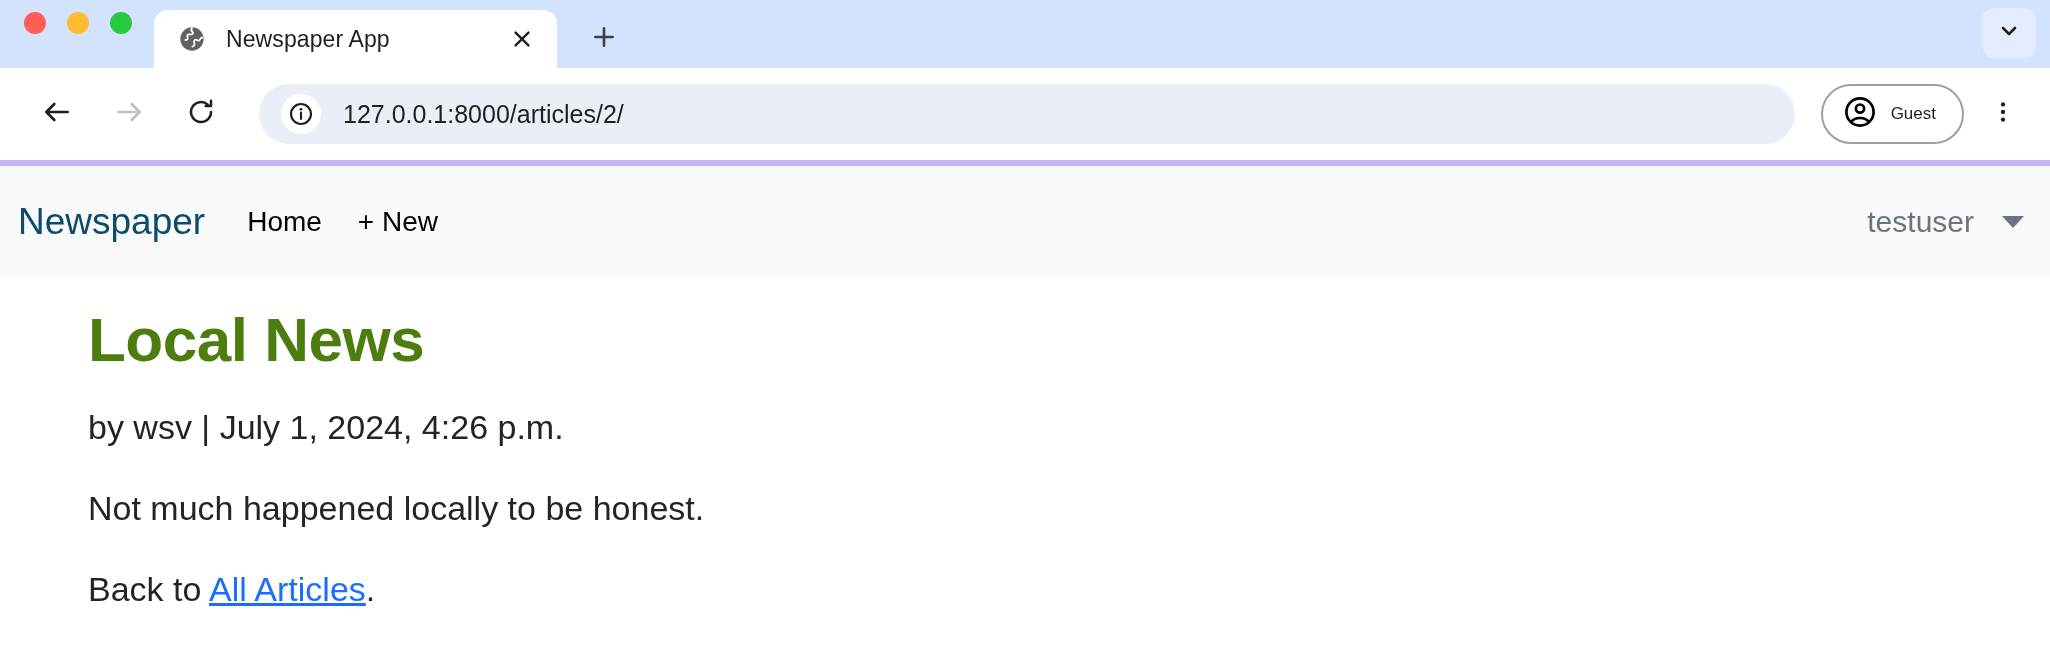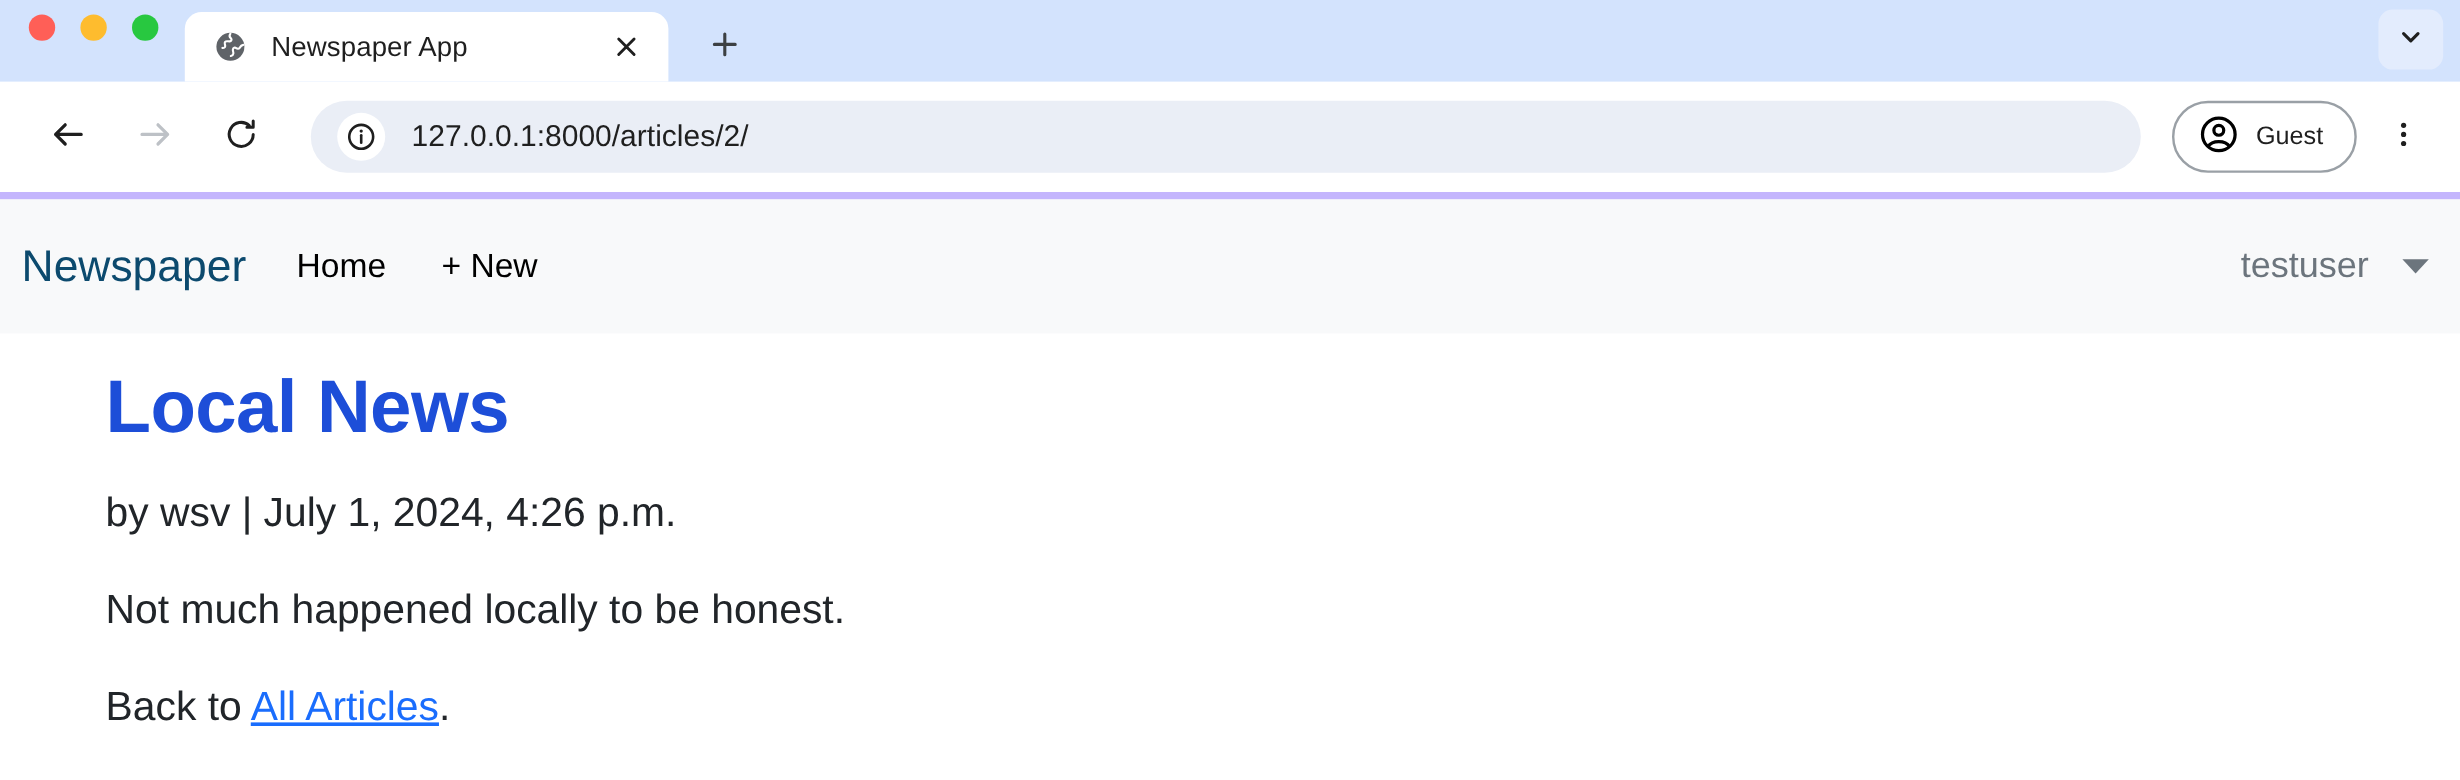--- a/index.html
+++ b/index.html
@@ -147,21 +147,21 @@
     height: 60px;
     border: 2px solid #9aa0a6;
     border-radius: 30px;
     display: flex;
     align-items: center;
     gap: 14px;
     padding: 0 26px 0 20px;
     margin-left: 4px;
   }
   .profile-chip .label {
-    font-size: 21px;
+    font-size: 17px;
     color: #1f1f1f;
   }
   .kebab-btn {
     width: 50px; height: 58px;
     flex: 0 0 50px;
     display: flex; align-items: center; justify-content: center;
     margin-left: 14px;
     color: #1f1f1f;
   }
 
@@ -177,21 +177,21 @@
   }
   .brand {
     font-size: 37px;
     color: #0c4a6e;
     margin-right: 42px;
     white-space: nowrap;
   }
   .nav-links {
     display: flex;
     align-items: center;
-    gap: 46px;
+    gap: 36px;
   }
   .nav-link {
     font-size: 28px;
     color: #000000;
     white-space: nowrap;
   }
   .navbar-spacer { flex: 1 1 auto; }
   .user-menu {
     display: flex;
     align-items: center;
@@ -208,21 +208,21 @@
     display: inline-block;
   }
 
   .content {
     padding: 28px 0 0 88px;
     background: #ffffff;
   }
   .article-title {
     font-size: 62px;
     font-weight: bold;
-    color: #1d4ed8;
+    color: #4d7c0f;
     letter-spacing: -.5px;
     line-height: 1.1;
     margin-bottom: 28px;
   }
   .article-meta,
   .article-body,
   .article-backlink {
     font-size: 34px;
     color: #212529;
     line-height: 1.5;

